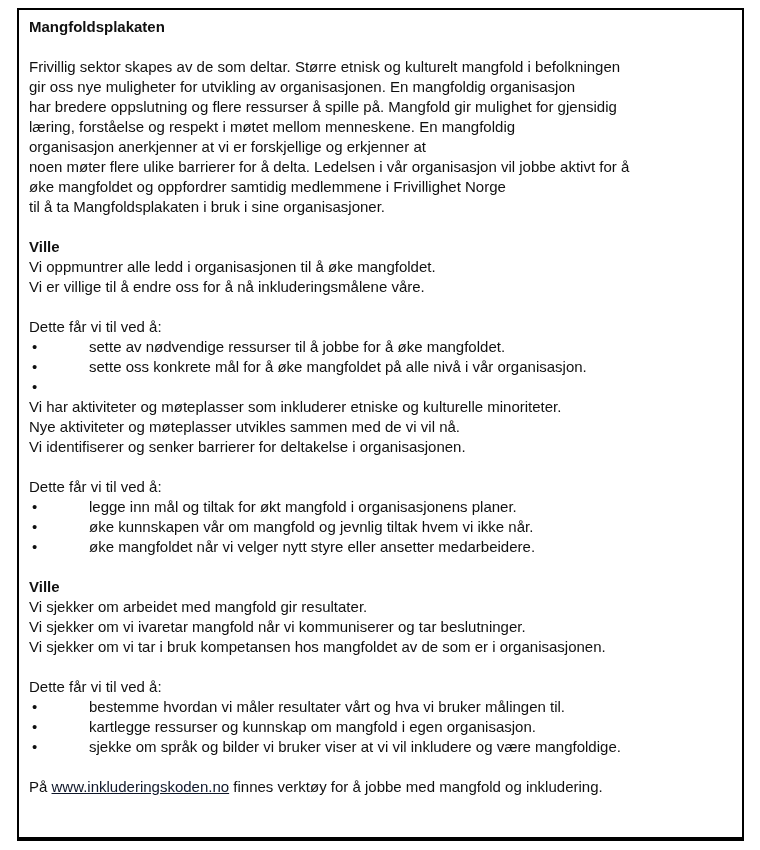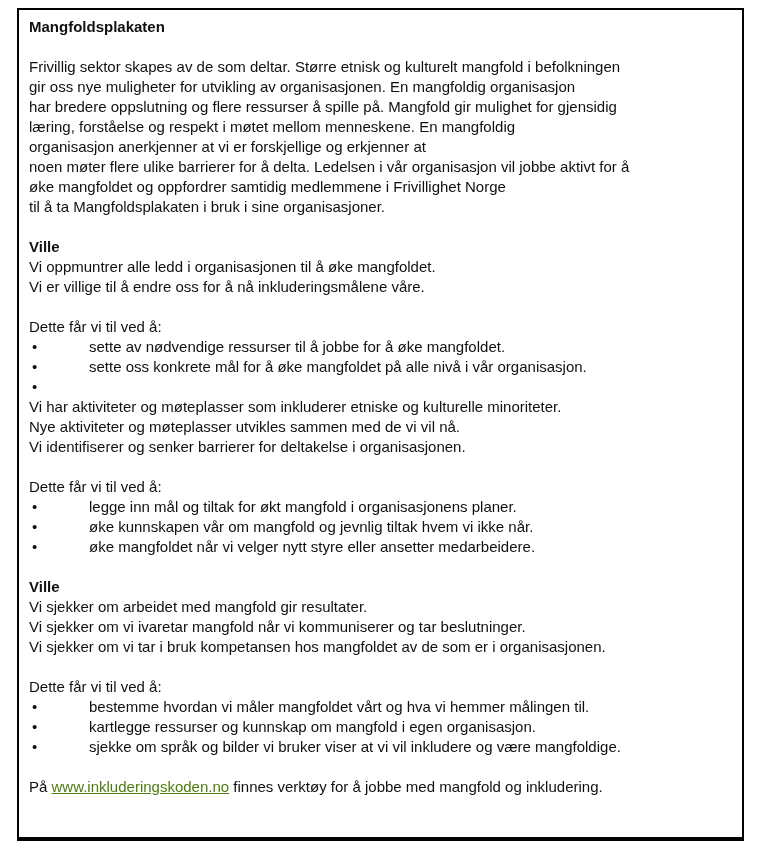--- a/index.html
+++ b/index.html
@@ -111,23 +111,23 @@
     </ul>
   </section>
 
   <section class="doc-section">
     <div class="sec-heading">Ville</div>
     <div class="prelines">Vi sjekker om arbeidet med mangfold gir resultater.
 Vi sjekker om vi ivaretar mangfold når vi kommuniserer og tar beslutninger.
 Vi sjekker om vi tar i bruk kompetansen hos mangfoldet av de som er i organisasjonen.</div>
     <div class="list-intro">Dette får vi til ved å:</div>
     <ul class="bullets">
-      <li><span class="dot">•</span><span>bestemme hvordan vi måler mangfoldet vårt og hva vi hemmer målingen til.</span></li>
+      <li><span class="dot">•</span><span>bestemme hvordan vi måler resultater vårt og hva vi bruker målingen til.</span></li>
       <li><span class="dot">•</span><span>kartlegge ressurser og kunnskap om mangfold i egen organisasjon.</span></li>
       <li><span class="dot">•</span><span>sjekke om språk og bilder vi bruker viser at vi vil inkludere og være mangfoldige.</span></li>
     </ul>
   </section>
 
   <div class="footer">
-    <span>På </span><a class="link" href="#" style="color: #4d7c0f;">www.inkluderingskoden.no</a><span> finnes verktøy for å jobbe med mangfold og inkludering.</span>
+    <span>På </span><a class="link" href="#" style="color: #0f172a;">www.inkluderingskoden.no</a><span> finnes verktøy for å jobbe med mangfold og inkludering.</span>
   </div>
 
 </div>
 
 </body></html>

